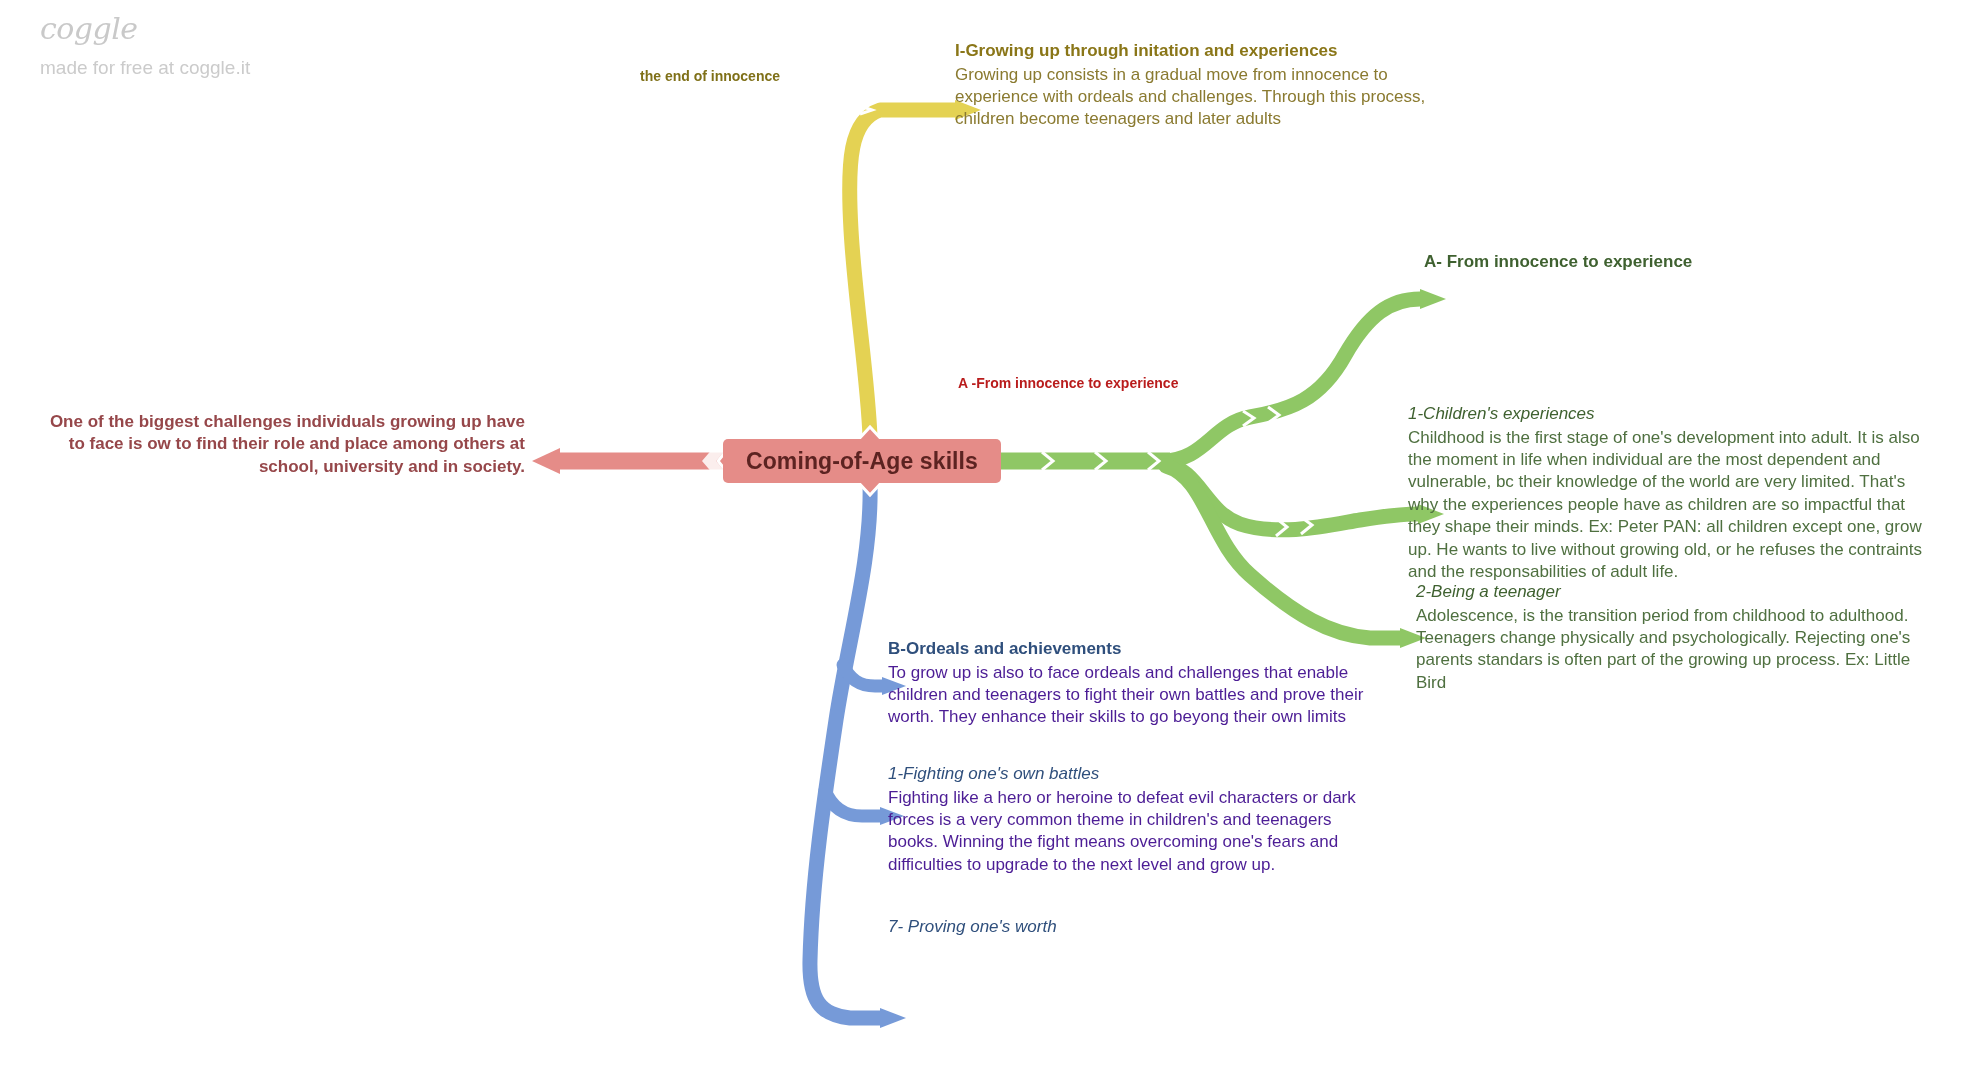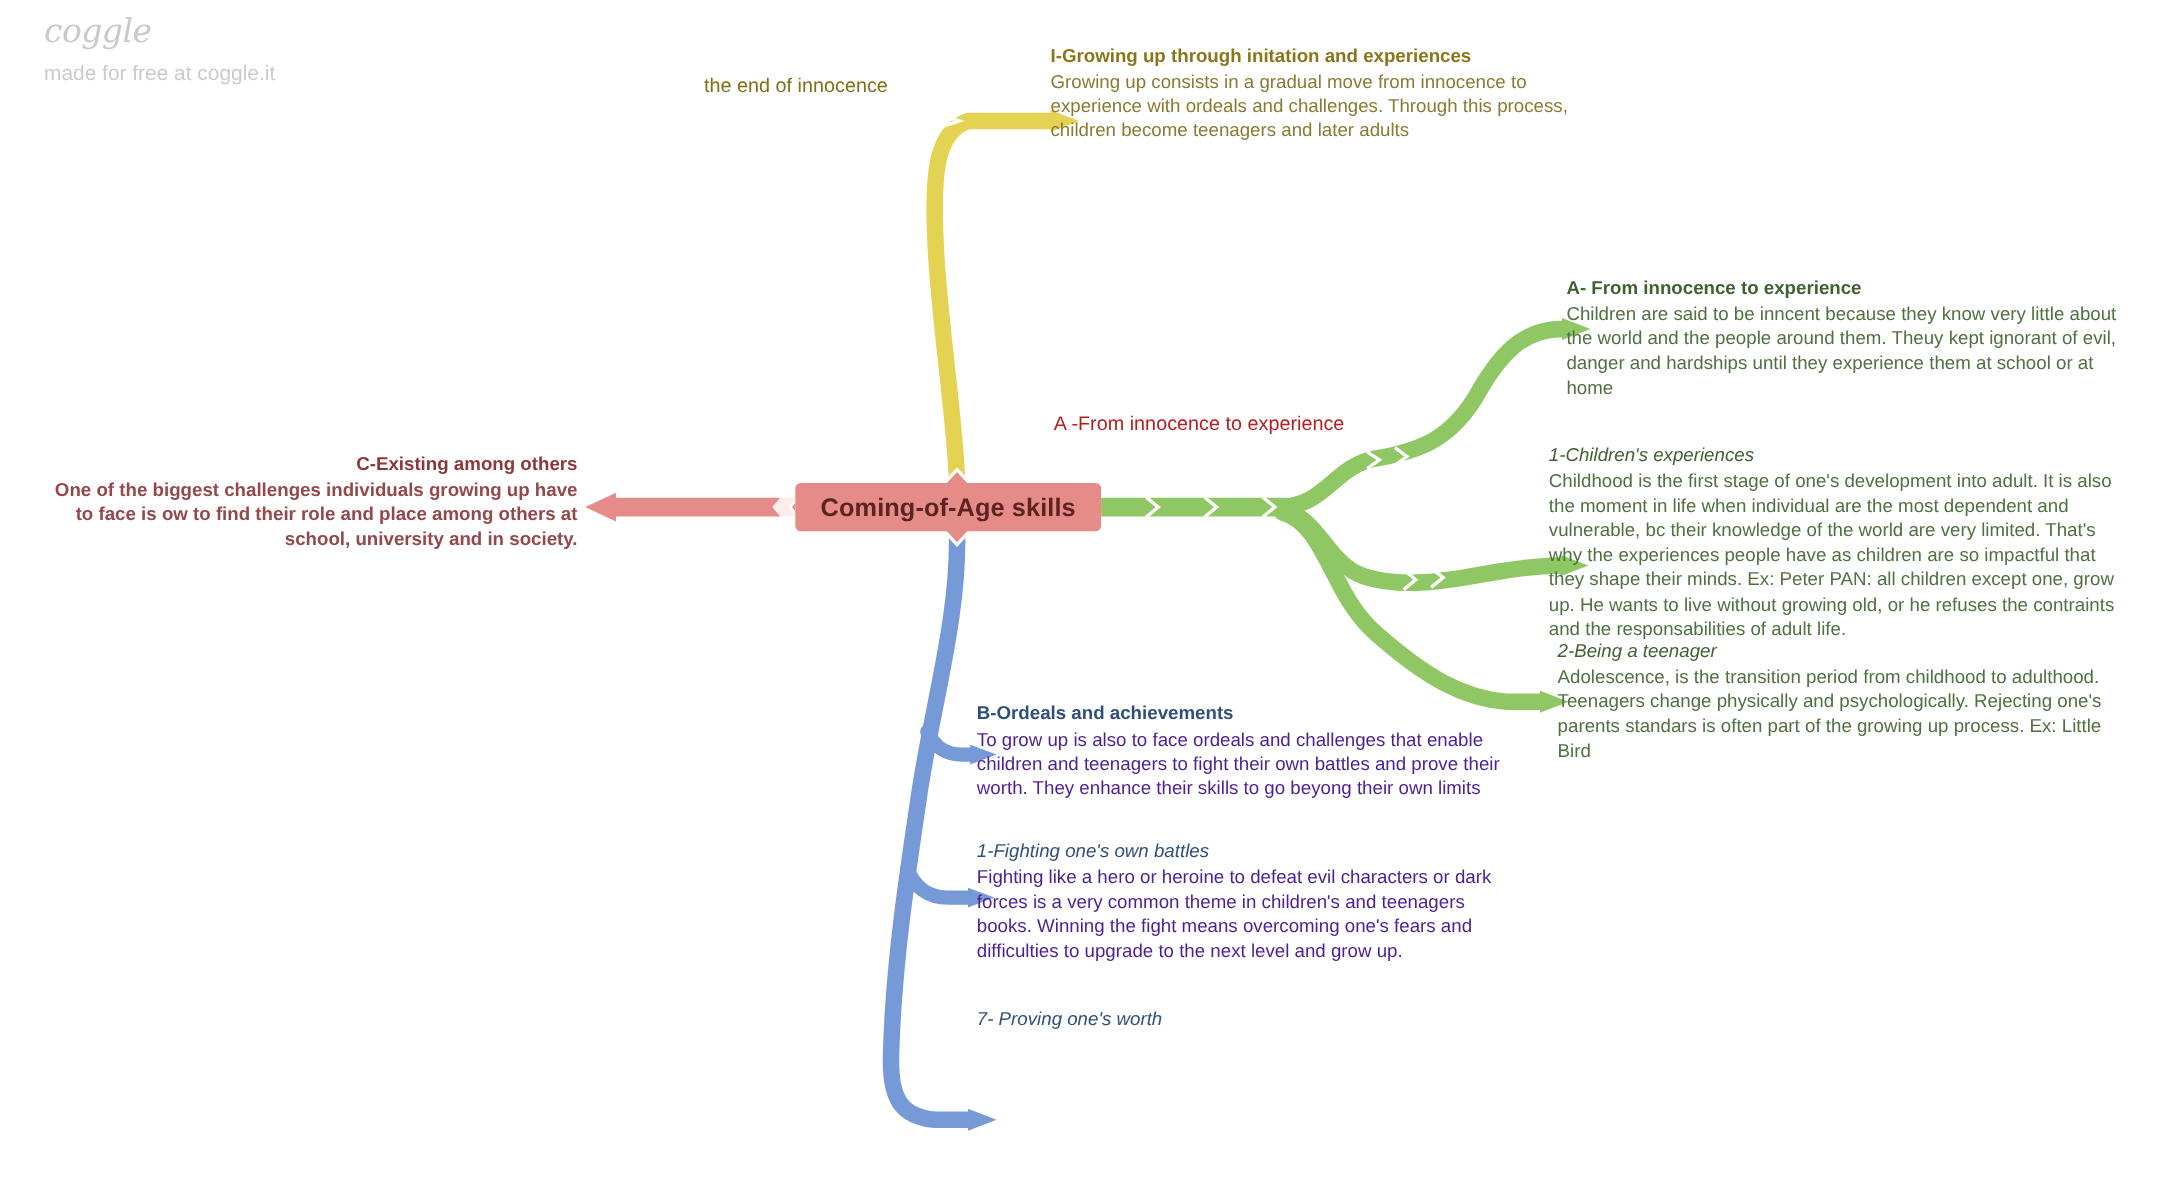--- a/index.html
+++ b/index.html
@@ -89,22 +89,22 @@
   .node-title.italic {
     font-weight: normal;
     font-style: italic;
   }
   .node-body {
     font-size: 17px;
     line-height: 1.32;
     margin: 0;
   }
   .standalone-label {
-    font-size: 18px;
-    font-weight: normal;
+    font-size: 14px;
+    font-weight: bold;
     white-space: nowrap;
   }
 
   
   .c-yellow .node-title { color: #8a7618; }
   .c-yellow .node-body  { color: #8a7a30; }
   .c-yellow.standalone-label { color: #7f7018; }
 
   .c-red .node-title { color: #8c3638; }
   .c-red .node-body  { color: #96474a; font-weight: bold; }
@@ -187,29 +187,27 @@
   </div>
 
   <div class="node-block standalone-label c-yellow" style="left:640px; top:68px;">the end of innocence</div>
 
   <div class="node-block c-yellow" style="left:955px; top:40px; width:500px;">
     <p class="node-title">I-Growing up through initation and experiences</p>
     <p class="node-body">Growing up consists in a gradual move from innocence to experience with ordeals and challenges. Through this process, children become teenagers and later adults</p>
   </div>
 
   <div class="node-block c-red align-right" style="left:40px; top:411px; width:485px;">
-    <p class="node-title">C-Existing among others</p>
     <p class="node-body">One of the biggest challenges individuals growing up have to face is ow to find their role and place among others at school, university and in society.</p>
   </div>
 
   <div class="node-block standalone-label c-green" style="left:958px; top:375px;">A -From innocence to experience</div>
 
   <div class="node-block c-green" style="left:1424px; top:251px; width:505px;">
     <p class="node-title">A- From innocence to experience</p>
-    <p class="node-body">Children are said to be inncent because they know very little about the world and the people around them. Theuy kept ignorant of evil, danger and hardships until they experience them at school or at home</p>
   </div>
 
   <div class="node-block c-green" style="left:1408px; top:403px; width:515px;">
     <p class="node-title italic">1-Children's experiences</p>
     <p class="node-body">Childhood is the first stage of one's development into adult. It is also the moment in life when individual are the most dependent and vulnerable, bc their knowledge of the world are very limited. That's why the experiences people have as children are so impactful that they shape their minds. Ex: Peter PAN: all children except one, grow up. He wants to live without growing old, or he refuses the contraints and the responsabilities of adult life.</p>
   </div>
 
   <div class="node-block c-green" style="left:1416px; top:581px; width:510px;">
     <p class="node-title italic">2-Being a teenager</p>
     <p class="node-body">Adolescence, is the transition period from childhood to adulthood. Teenagers change physically and psychologically. Rejecting one's parents standars is often part of the growing up process. Ex: Little Bird</p>

